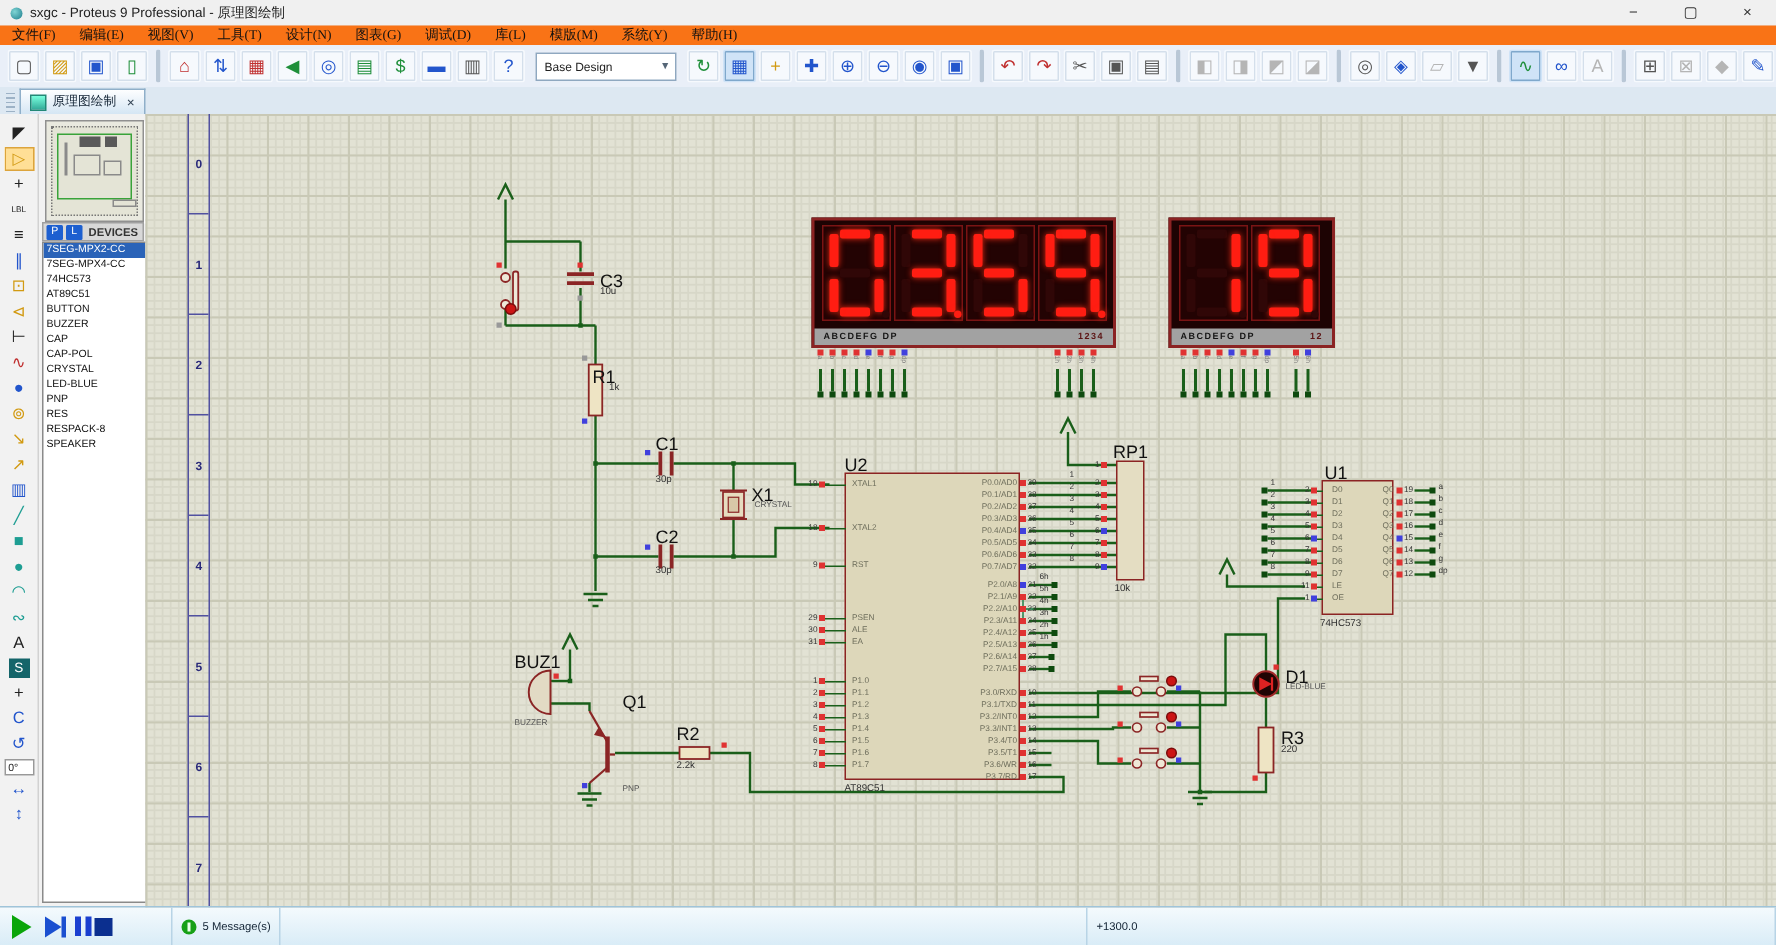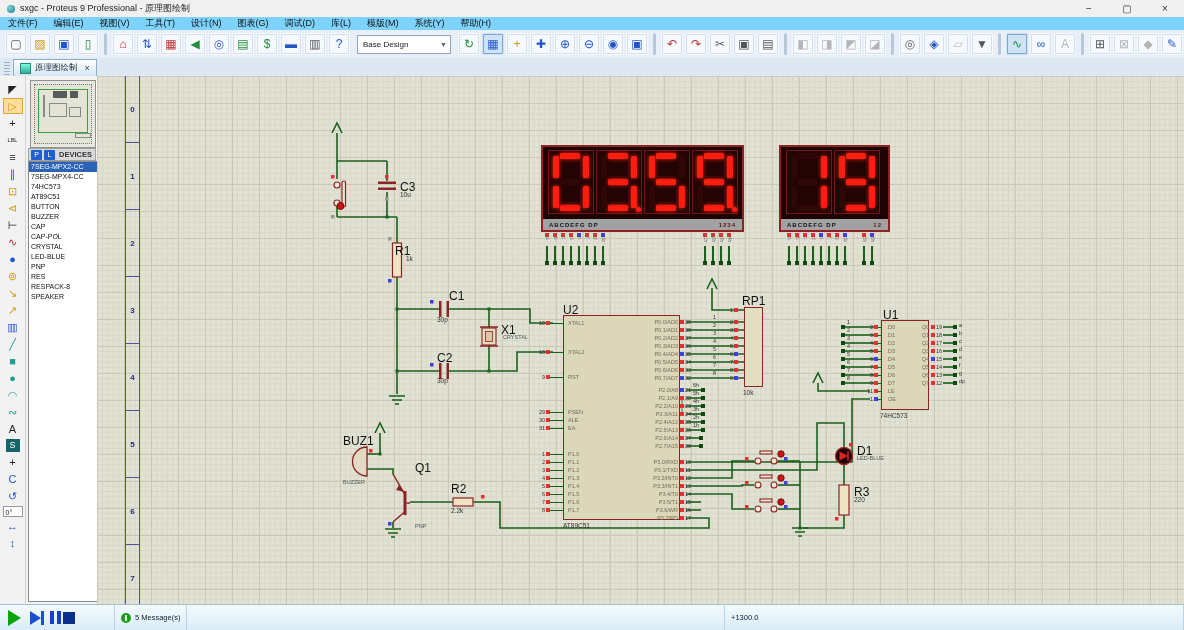--- a/index.html
+++ b/index.html
@@ -5,22 +5,22 @@
   html,body{margin:0;padding:0;}
   body{width:1184px;height:630px;position:relative;overflow:hidden;
        font-family:"Liberation Sans", sans-serif;background:#f0f0f0;
        -webkit-font-smoothing:antialiased;}
   
   #titlebar{position:absolute;left:0;top:0;right:0;height:17px;background:#f0f0f0;
             border-bottom:1px solid #e2e2e2;display:flex;align-items:center;font-size:9px;color:#222;}
   #appicon{width:8px;height:8px;border-radius:50%;background:radial-gradient(circle at 35% 35%,#7fd4d4,#1c7d8c);margin:0 5px 0 7px;}
   #wincontrols{margin-left:auto;display:flex;height:100%;}
   .winbtn{width:38px;text-align:center;line-height:17px;font-size:10px;color:#333;}
-  #menubar{position:absolute;left:0;top:17px;right:0;height:13px;background:#7dd3fc;
-           border-bottom:1px solid #e6e6e6;display:flex;align-items:center;font-size:9px;color:#111;}
+  #menubar{position:absolute;left:0;top:17px;right:0;height:13px;background:#f97316;
+           border-bottom:1px solid #e6e6e6;display:flex;align-items:center;font-size:9px;color:#111;font-family:Liberation Serif, serif;}
   .menuitem{padding:0 8px;line-height:13px;}
   
   #toolbar{position:absolute;left:0;top:30px;right:0;height:28px;background:#e9eff8;
            border-bottom:1px solid #c9d6e4;display:flex;align-items:center;padding-left:4px;}
   .ticon{width:20px;height:20px;margin:0 1px;text-align:center;line-height:20px;font-size:12px;
          color:#444;border:1px solid transparent;border-radius:2px;background:#f6f9fd;
          box-shadow:0 0 0 1px #d4dfeb inset;}
   .ticon span{display:block;}
   .ticon.v-sep{width:1px;height:20px;background:#b9c7d6;box-shadow:none;margin:0 4px;}
   .ticon.v-blue{color:#2255cc}.ticon.v-green{color:#1f8f3a}.ticon.v-red{color:#c03030}
@@ -1296,21 +1296,21 @@
         <div>e</div>
         <div>f</div>
         <div>g</div>
         <div>dp</div>
       </div>
 
     <div class="reflab" style="left:303px;top:104px">C3</div>
     <div class="vallab" style="left:303px;top:115px">10u</div>
     <div class="reflab" style="left:298px;top:168px">R1</div>
     <div class="vallab" style="left:309px;top:179px">1k</div>
-    <div class="reflab" style="left:352px;top:213px">C1</div>
+    <div class="reflab" style="left:340px;top:213px">C1</div>
     <div class="vallab" style="left:340px;top:240px">30p</div>
     <div class="reflab" style="left:340px;top:275px">C2</div>
     <div class="vallab" style="left:340px;top:301px">30p</div>
     <div class="reflab" style="left:404px;top:247px">X1</div>
     <div class="vallab sm" style="left:406px;top:258px">CRYSTAL</div>
     <div class="reflab" style="left:246px;top:358px">BUZ1</div>
     <div class="vallab sm" style="left:246px;top:403px">BUZZER</div>
     <div class="reflab" style="left:318px;top:385px">Q1</div>
     <div class="vallab sm" style="left:318px;top:447px">PNP</div>
     <div class="reflab" style="left:354px;top:406px">R2</div>

